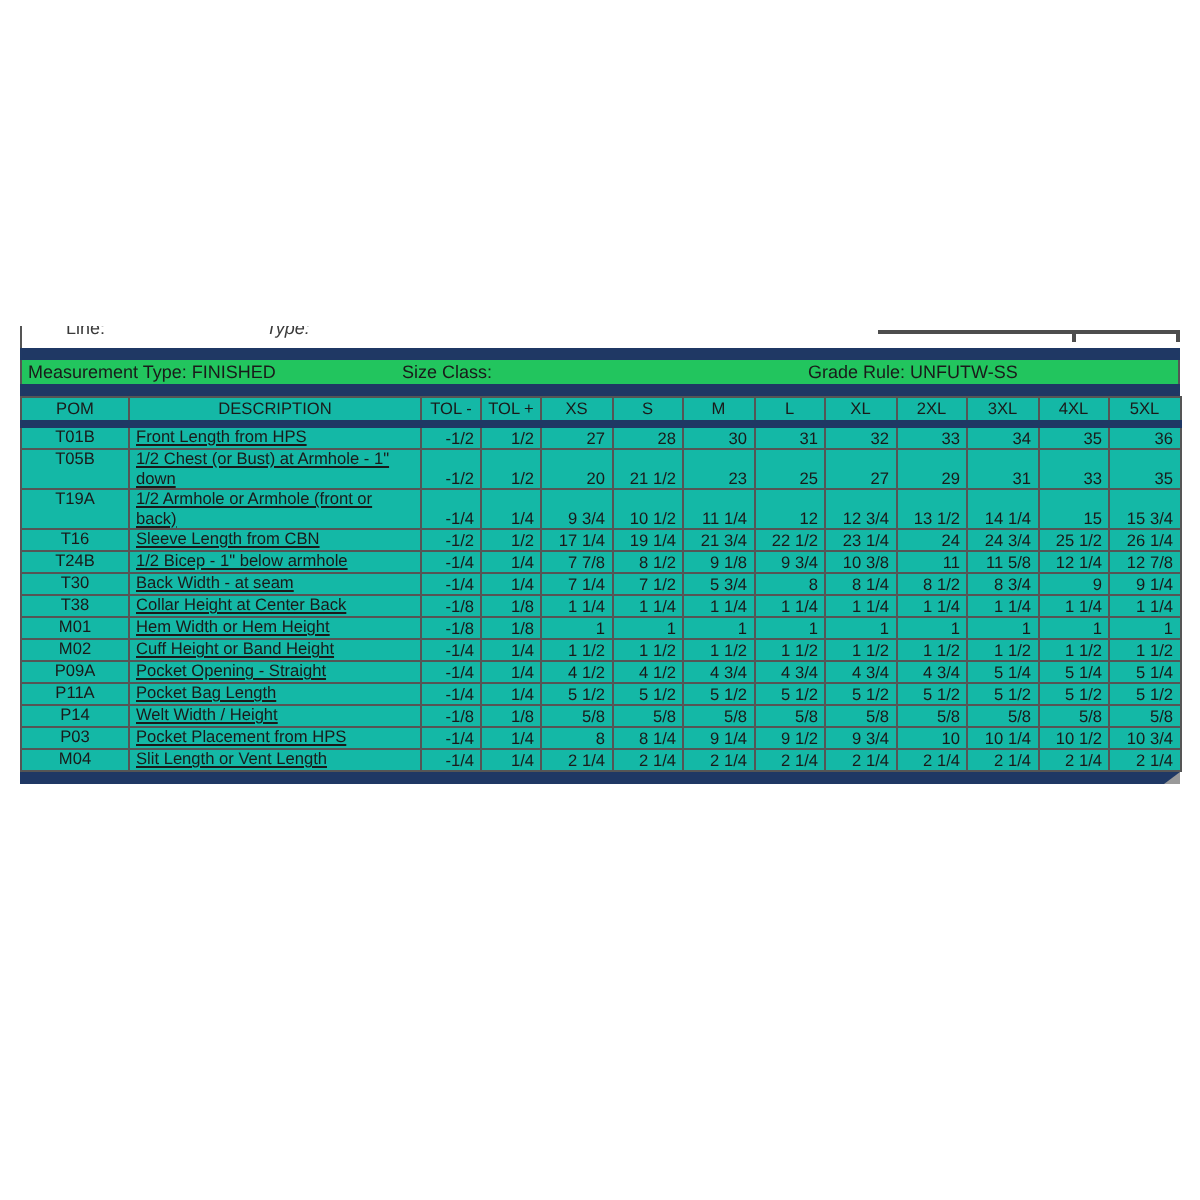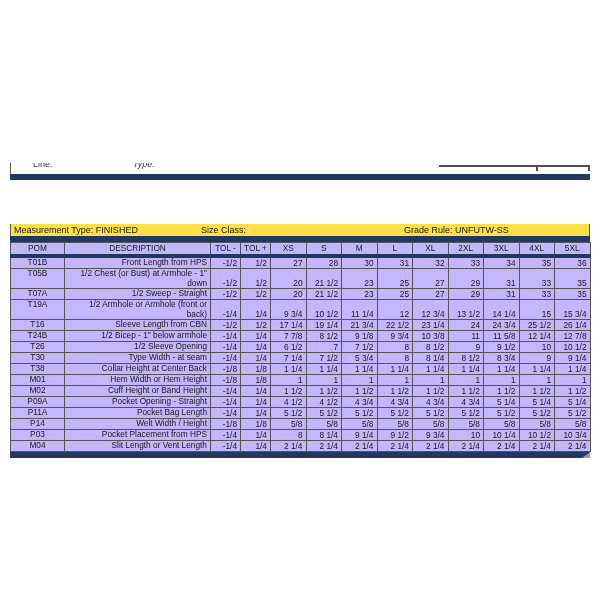--- a/index.html
+++ b/index.html
@@ -15,36 +15,36 @@
   .cut-label { position:absolute; top:-4px; font-size:9px; color:#3a3a3a; white-space:nowrap; }
   .cut-label.line { left:22px; }
   .cut-label.type { left:122px;font-style:italic; }
   .cut-line { position:absolute; top:2px; left:428px; width:151px; height:0; border-top:2px solid #4d4d4d; }
   .cut-tick { position:absolute; top:2px; width:2px; height:6px; background:#4d4d4d; }
   .cut-tick.t1 { left:525px; }
   .cut-tick.t2 { left:577px; }
 
   .band { height:6px; background:#1f3864; }
 
-  .info-row { position:relative; height:12px; border-left:1px solid #555; border-right:1px solid #555; background:#fde047;margin-top:44px; }
+  .info-row { position:relative; height:12px; border-left:1px solid #555; border-right:1px solid #555; background:#22c55e; }
   .info-row span { position:absolute; top:1px; font-size:9px; white-space:nowrap; }
   .info-meas { left:3px; }
   .info-size { left:190px; }
   .info-grade { left:393px;text-align:center; }
 
-  table.spec { border-collapse:collapse; table-layout:fixed; width:580px; background:#c4b5fd; }
+  table.spec { border-collapse:collapse; table-layout:fixed; width:580px; background:#14b8a6; }
   .spec th, .spec td {
     border:1px solid #555; padding:0 3px; font-size:8.3px; line-height:9.5px;
     overflow:hidden; white-space:normal;
   }
   .spec th { height:11px; text-align:center; font-weight:normal; border-bottom:4px solid #1f3864; padding:0 1px; }
   .spec td { height:10px; }
   .spec td.num { text-align:right; vertical-align:bottom; white-space:nowrap; }
   .spec td.pom { text-align:center; vertical-align:top; white-space:nowrap; }
-  .spec td.desc { text-align:right; vertical-align:top; }
+  .spec td.desc { text-align:left; vertical-align:top;text-decoration:underline; }
 
   .bottom-band { position:relative; height:6px; background:#1f3864; }
   .corner { position:absolute; right:0; bottom:0; width:0; height:0;
             border-left:8px solid transparent; border-bottom:6px solid #999; }
 </style>
 </head>
 <body>
 
 <div class="sheet">
 
@@ -116,35 +116,20 @@
           <td class="num">21 1/2</td>
           <td class="num">23</td>
           <td class="num">25</td>
           <td class="num">27</td>
           <td class="num">29</td>
           <td class="num">31</td>
           <td class="num">33</td>
           <td class="num">35</td>
         </tr>
         <tr>
-          <td class="pom">T07A</td>
-          <td class="desc">1/2 Sweep - Straight</td>
-          <td class="num">-1/2</td>
-          <td class="num">1/2</td>
-          <td class="num">20</td>
-          <td class="num">21 1/2</td>
-          <td class="num">23</td>
-          <td class="num">25</td>
-          <td class="num">27</td>
-          <td class="num">29</td>
-          <td class="num">31</td>
-          <td class="num">33</td>
-          <td class="num">35</td>
-        </tr>
-        <tr>
           <td class="pom">T19A</td>
           <td class="desc">1/2 Armhole or Armhole (front or back)</td>
           <td class="num">-1/4</td>
           <td class="num">1/4</td>
           <td class="num">9 3/4</td>
           <td class="num">10 1/2</td>
           <td class="num">11 1/4</td>
           <td class="num">12</td>
           <td class="num">12 3/4</td>
           <td class="num">13 1/2</td>
@@ -176,37 +161,22 @@
           <td class="num">8 1/2</td>
           <td class="num">9 1/8</td>
           <td class="num">9 3/4</td>
           <td class="num">10 3/8</td>
           <td class="num">11</td>
           <td class="num">11 5/8</td>
           <td class="num">12 1/4</td>
           <td class="num">12 7/8</td>
         </tr>
         <tr>
-          <td class="pom">T26</td>
-          <td class="desc">1/2 Sleeve Opening</td>
-          <td class="num">-1/4</td>
-          <td class="num">1/4</td>
-          <td class="num">6 1/2</td>
-          <td class="num">7</td>
-          <td class="num">7 1/2</td>
-          <td class="num">8</td>
-          <td class="num">8 1/2</td>
-          <td class="num">9</td>
-          <td class="num">9 1/2</td>
-          <td class="num">10</td>
-          <td class="num">10 1/2</td>
-        </tr>
-        <tr>
           <td class="pom">T30</td>
-          <td class="desc">Type Width - at seam</td>
+          <td class="desc">Back Width - at seam</td>
           <td class="num">-1/4</td>
           <td class="num">1/4</td>
           <td class="num">7 1/4</td>
           <td class="num">7 1/2</td>
           <td class="num">5 3/4</td>
           <td class="num">8</td>
           <td class="num">8 1/4</td>
           <td class="num">8 1/2</td>
           <td class="num">8 3/4</td>
           <td class="num">9</td>

